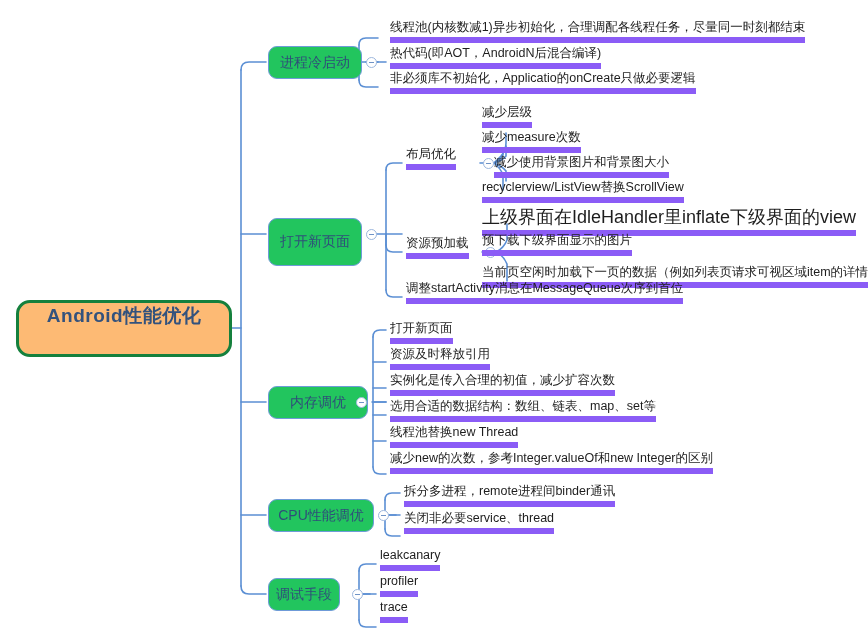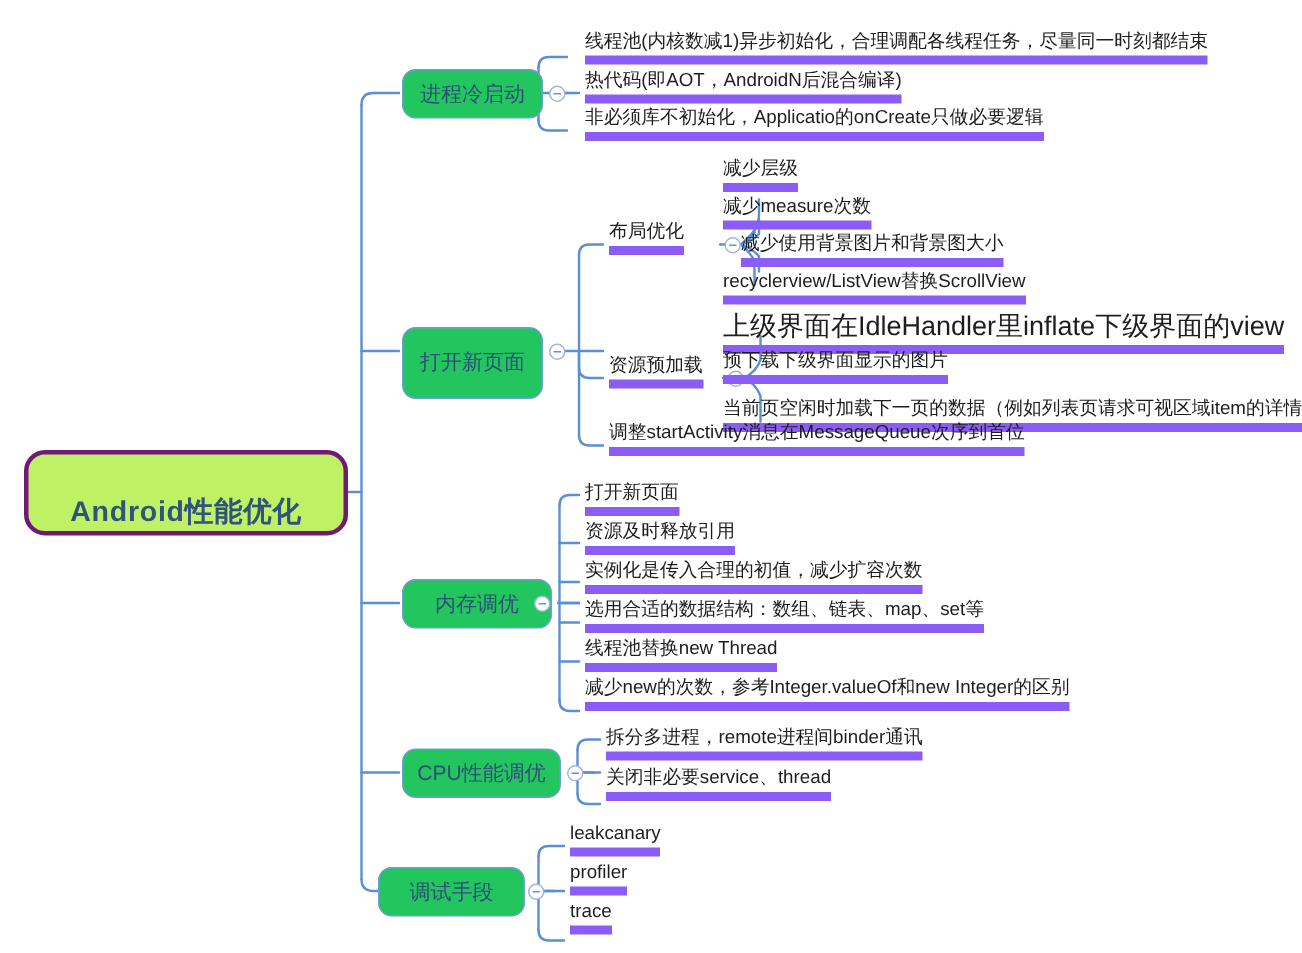--- a/index.html
+++ b/index.html
@@ -26,25 +26,25 @@
     left: 0; top: 0;
     width: 868px;
     height: 635px;
     pointer-events: none;
   }
 
   
   .root-node {
     position: absolute;
     box-sizing: border-box;
-    background: #bef264;
-    border: 3px solid #701a75;
+    background: #fdba74;
+    border: 3px solid #15803d;
     border-radius: 14px;
     display: flex;
-    align-items: flex-end;
+    align-items: flex-start;
     justify-content: center;
     color: #33527d;
     font-weight: bold;
     letter-spacing: 0.5px;
   }
 
   
   .branch-node {
     position: absolute;
     box-sizing: border-box;
@@ -255,21 +255,21 @@
   </div>
   <div class="toggle" style="left:378px; top:510px;"></div>
 
   <div class="leaf-node" style="left:404px; top:485px; font-size:12.5px;">
     <span>拆分多进程，remote进程间binder通讯</span>
   </div>
   <div class="leaf-node" style="left:404px; top:512px; font-size:12.5px;">
     <span>关闭非必要service、thread</span>
   </div>
 
-  <div class="branch-node" style="left:252px; top:578px; width:98px; height:33px; font-size:14px;">
+  <div class="branch-node" style="left:268px; top:578px; width:72px; height:33px; font-size:14px;">
     <span>调试手段</span>
   </div>
   <div class="toggle" style="left:352px; top:589px;"></div>
 
   <div class="leaf-node" style="left:380px; top:549px; font-size:12.5px;">
     <span>leakcanary</span>
   </div>
   <div class="leaf-node" style="left:380px; top:575px; font-size:12.5px;">
     <span>profiler</span>
   </div>

